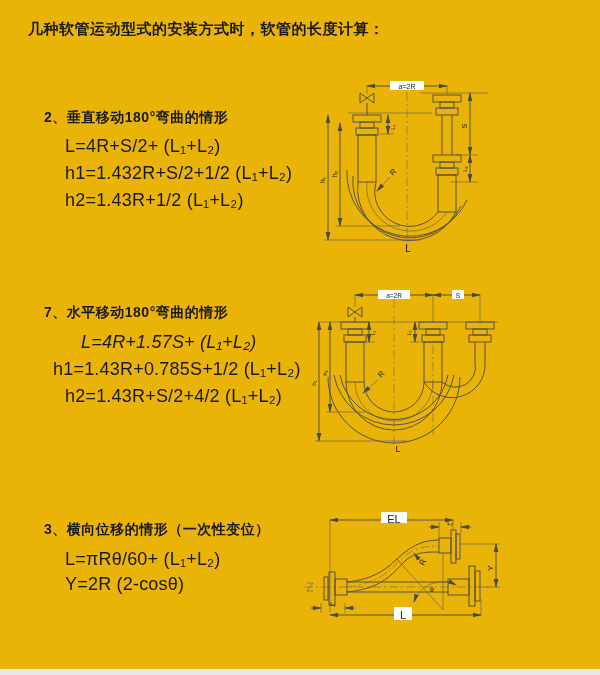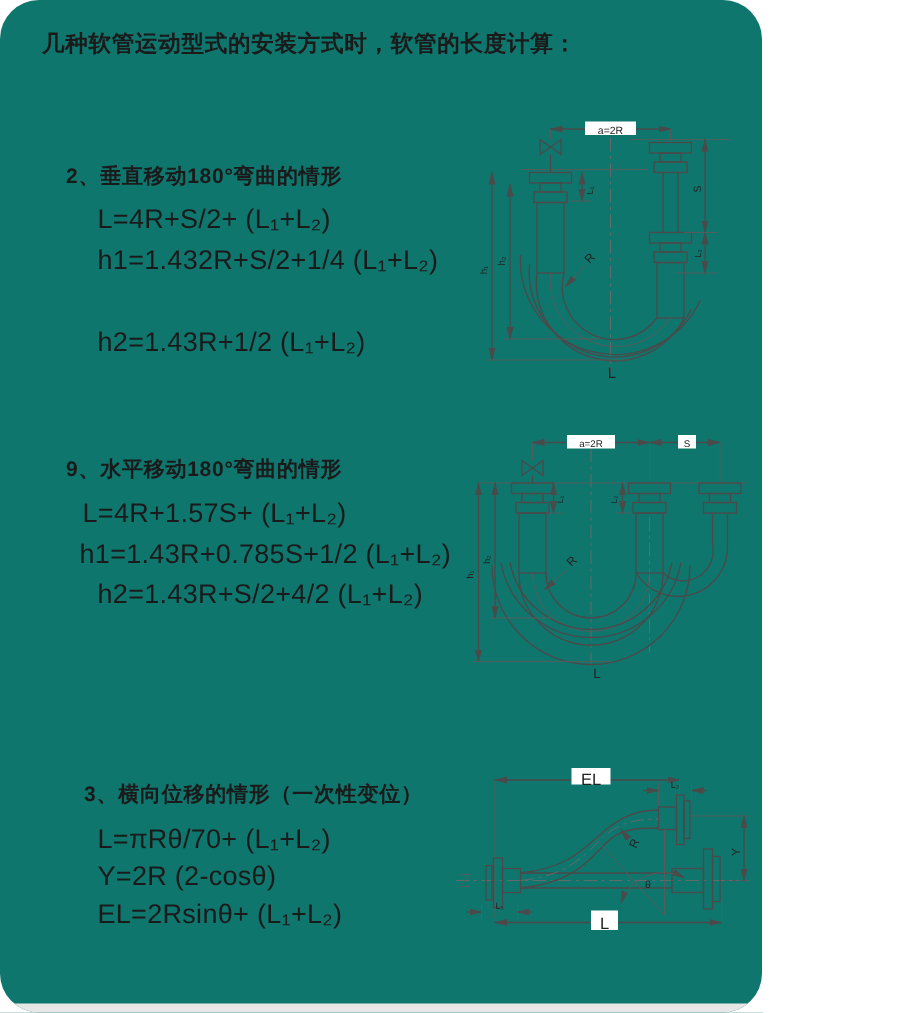--- a/index.html
+++ b/index.html
@@ -1,54 +1,53 @@
 <!DOCTYPE html>
 <html><head>
 <meta charset="utf-8">
 <style>
   html,body{margin:0;padding:0;background:#fff;}
   .page{
-    position:relative;width:508px;height:675px;background:#0f766e;overflow:hidden;
-    font-family:"Liberation Sans","DejaVu Sans",sans-serif;color:#1a1a1a;border-radius:26px;
+    position:relative;width:600px;height:675px;background:#eab308;overflow:hidden;
+    font-family:"Liberation Sans","DejaVu Sans",sans-serif;color:#1a1a1a;
   }
   .title{position:absolute;left:28px;top:20px;font-size:15px;font-weight:bold;letter-spacing:.5px;}
   .heading{position:absolute;font-size:14px;font-weight:bold;letter-spacing:.5px;}
   .formula{position:absolute;font-size:18px;letter-spacing:.2px;}
-  .s1h{left:44px;top:109px;} .s1f0{left:65px;top:136px;} .s1f1{left:65px;top:163px;} .s1f2{left:65px;top:190px;margin-top:28px;}
-  .s2h{left:44px;top:304px;} .s2f0{left:55px;top:332px;} .s2f1{left:53px;top:359px;} .s2f2{left:65px;top:386px;}
-  .s3h{left:56px;top:521px;} .s3f0{left:65px;top:549px;} .s3f1{left:65px;top:574px;} .s3f2{left:65px;top:599px;}
+  .s1h{left:44px;top:109px;} .s1f0{left:65px;top:136px;} .s1f1{left:65px;top:163px;} .s1f2{left:65px;top:190px;}
+  .s2h{left:44px;top:304px;} .s2f0{left:81px;top:332px;font-style:italic;} .s2f1{left:53px;top:359px;} .s2f2{left:65px;top:386px;}
+  .s3h{left:44px;top:521px;} .s3f0{left:65px;top:549px;} .s3f1{left:65px;top:574px;} .s3f2{left:65px;top:599px;}
   svg.diag{position:absolute;overflow:visible;}
   .d1{left:320px;top:70px;} .d2{left:312px;top:283px;} .d3{left:296px;top:500px;}
   svg .ln{stroke:#4a4a4a;stroke-width:.9;fill:none;}
   svg .thin{stroke:#5a5a5a;stroke-width:.6;fill:none;}
   svg .cl{stroke:#6a6a6a;stroke-width:.6;fill:none;stroke-dasharray:9 3 2 3;}
   svg text{fill:#222;font-family:"Liberation Sans","DejaVu Sans",sans-serif;}
   .edge{position:absolute;left:0;bottom:0;width:600px;height:6px;background:#e7e7e7;}
 </style>
 </head>
 <body>
 
 <div class="page">
 
   <div class="title">几种软管运动型式的安装方式时，软管的长度计算：</div>
 
   <div class="heading s1h">2、垂直移动180°弯曲的情形</div>
   <div class="formula s1f0">L=4R+S/2+ (L₁+L₂)</div>
-  <div class="formula s1f1">h1=1.432R+S/2+1/4 (L₁+L₂)</div>
+  <div class="formula s1f1">h1=1.432R+S/2+1/2 (L₁+L₂)</div>
   <div class="formula s1f2">h2=1.43R+1/2 (L₁+L₂)</div>
 
-  <div class="heading s2h">9、水平移动180°弯曲的情形</div>
+  <div class="heading s2h">7、水平移动180°弯曲的情形</div>
   <div class="formula s2f0">L=4R+1.57S+ (L₁+L₂)</div>
   <div class="formula s2f1">h1=1.43R+0.785S+1/2 (L₁+L₂)</div>
   <div class="formula s2f2">h2=1.43R+S/2+4/2 (L₁+L₂)</div>
 
   <div class="heading s3h">3、横向位移的情形（一次性变位）</div>
-  <div class="formula s3f0">L=πRθ/70+ (L₁+L₂)</div>
+  <div class="formula s3f0">L=πRθ/60+ (L₁+L₂)</div>
   <div class="formula s3f1">Y=2R (2-cosθ)</div>
-  <div class="formula s3f2">EL=2Rsinθ+ (L₁+L₂)</div>
 
   <svg class="diag d1" width="175" height="185" viewBox="0 0 175 185">
     <defs>
       <marker id="ar" markerWidth="9" markerHeight="6" refX="8" refY="3" orient="auto-start-reverse" markerUnits="userSpaceOnUse">
         <path d="M9,3 L0,0.7 L0,5.3 Z" fill="#4a4a4a"></path>
       </marker>
       <pattern id="br" patternUnits="userSpaceOnUse" width="3.5" height="3.5">
         <path d="M0,3.5 L3.5,0 M0,0 L3.5,3.5" stroke="#8a8a8a" stroke-width="0.5" fill="none"></path>
       </pattern>
     </defs>

